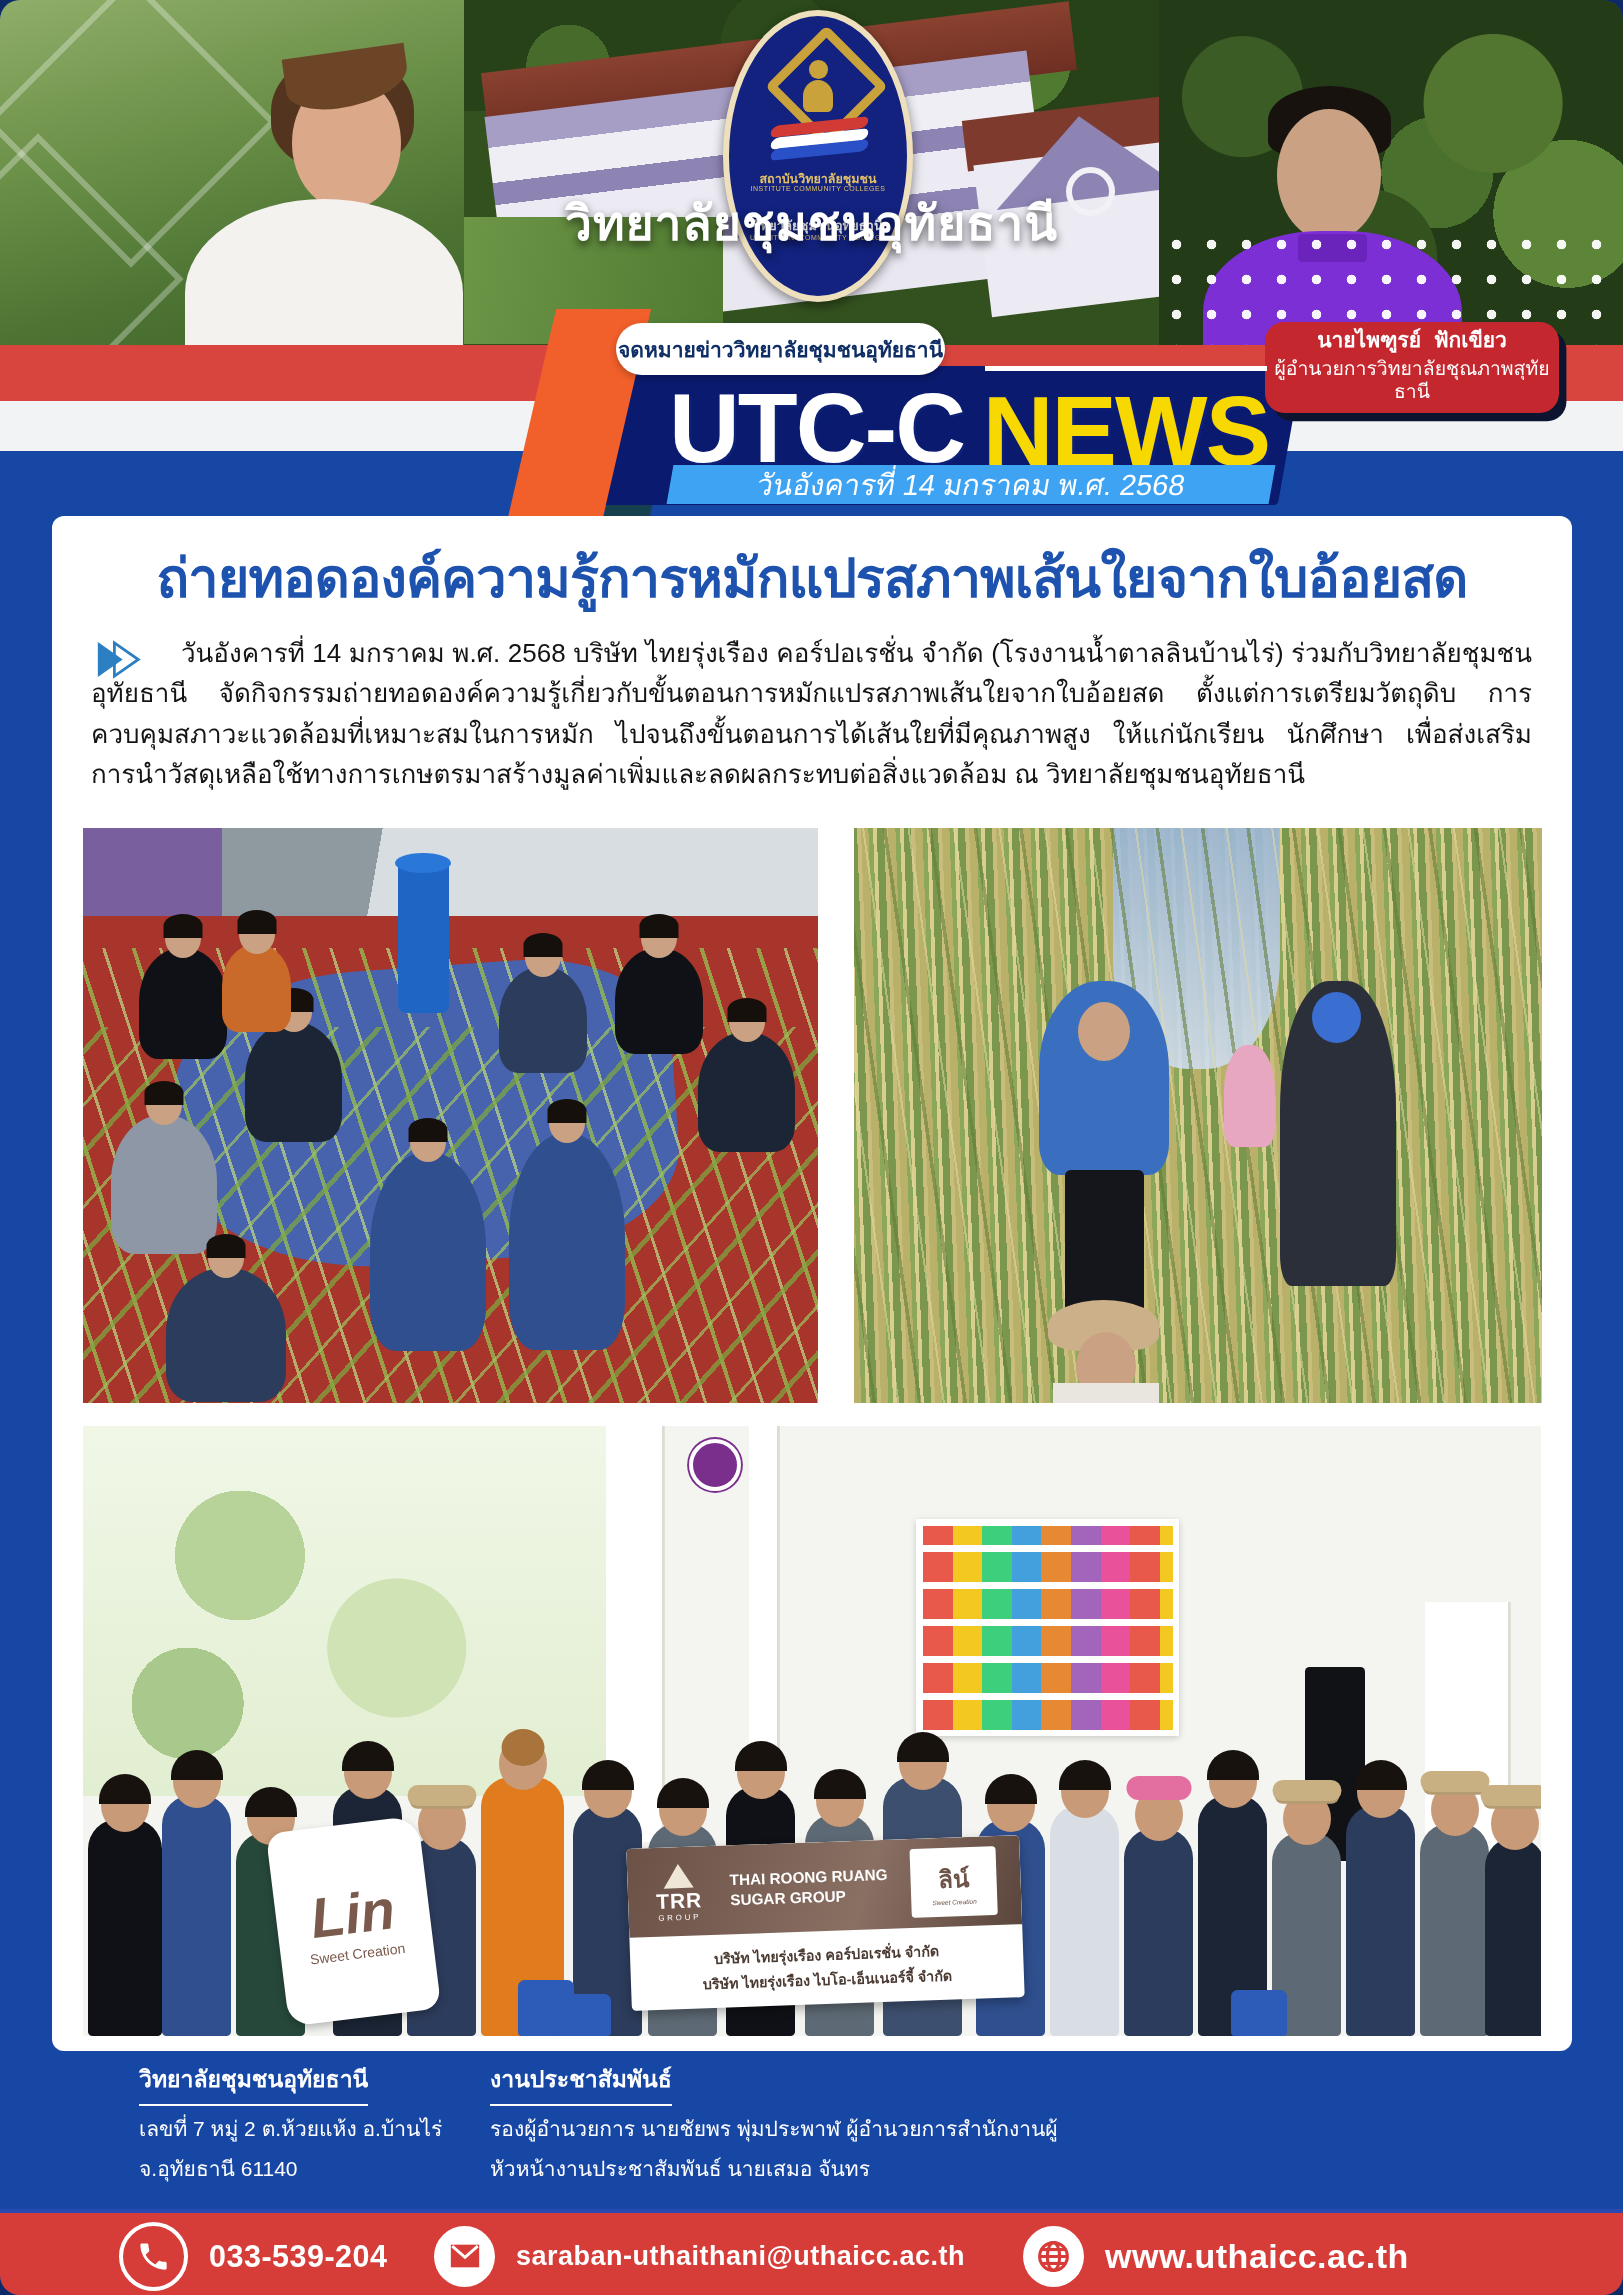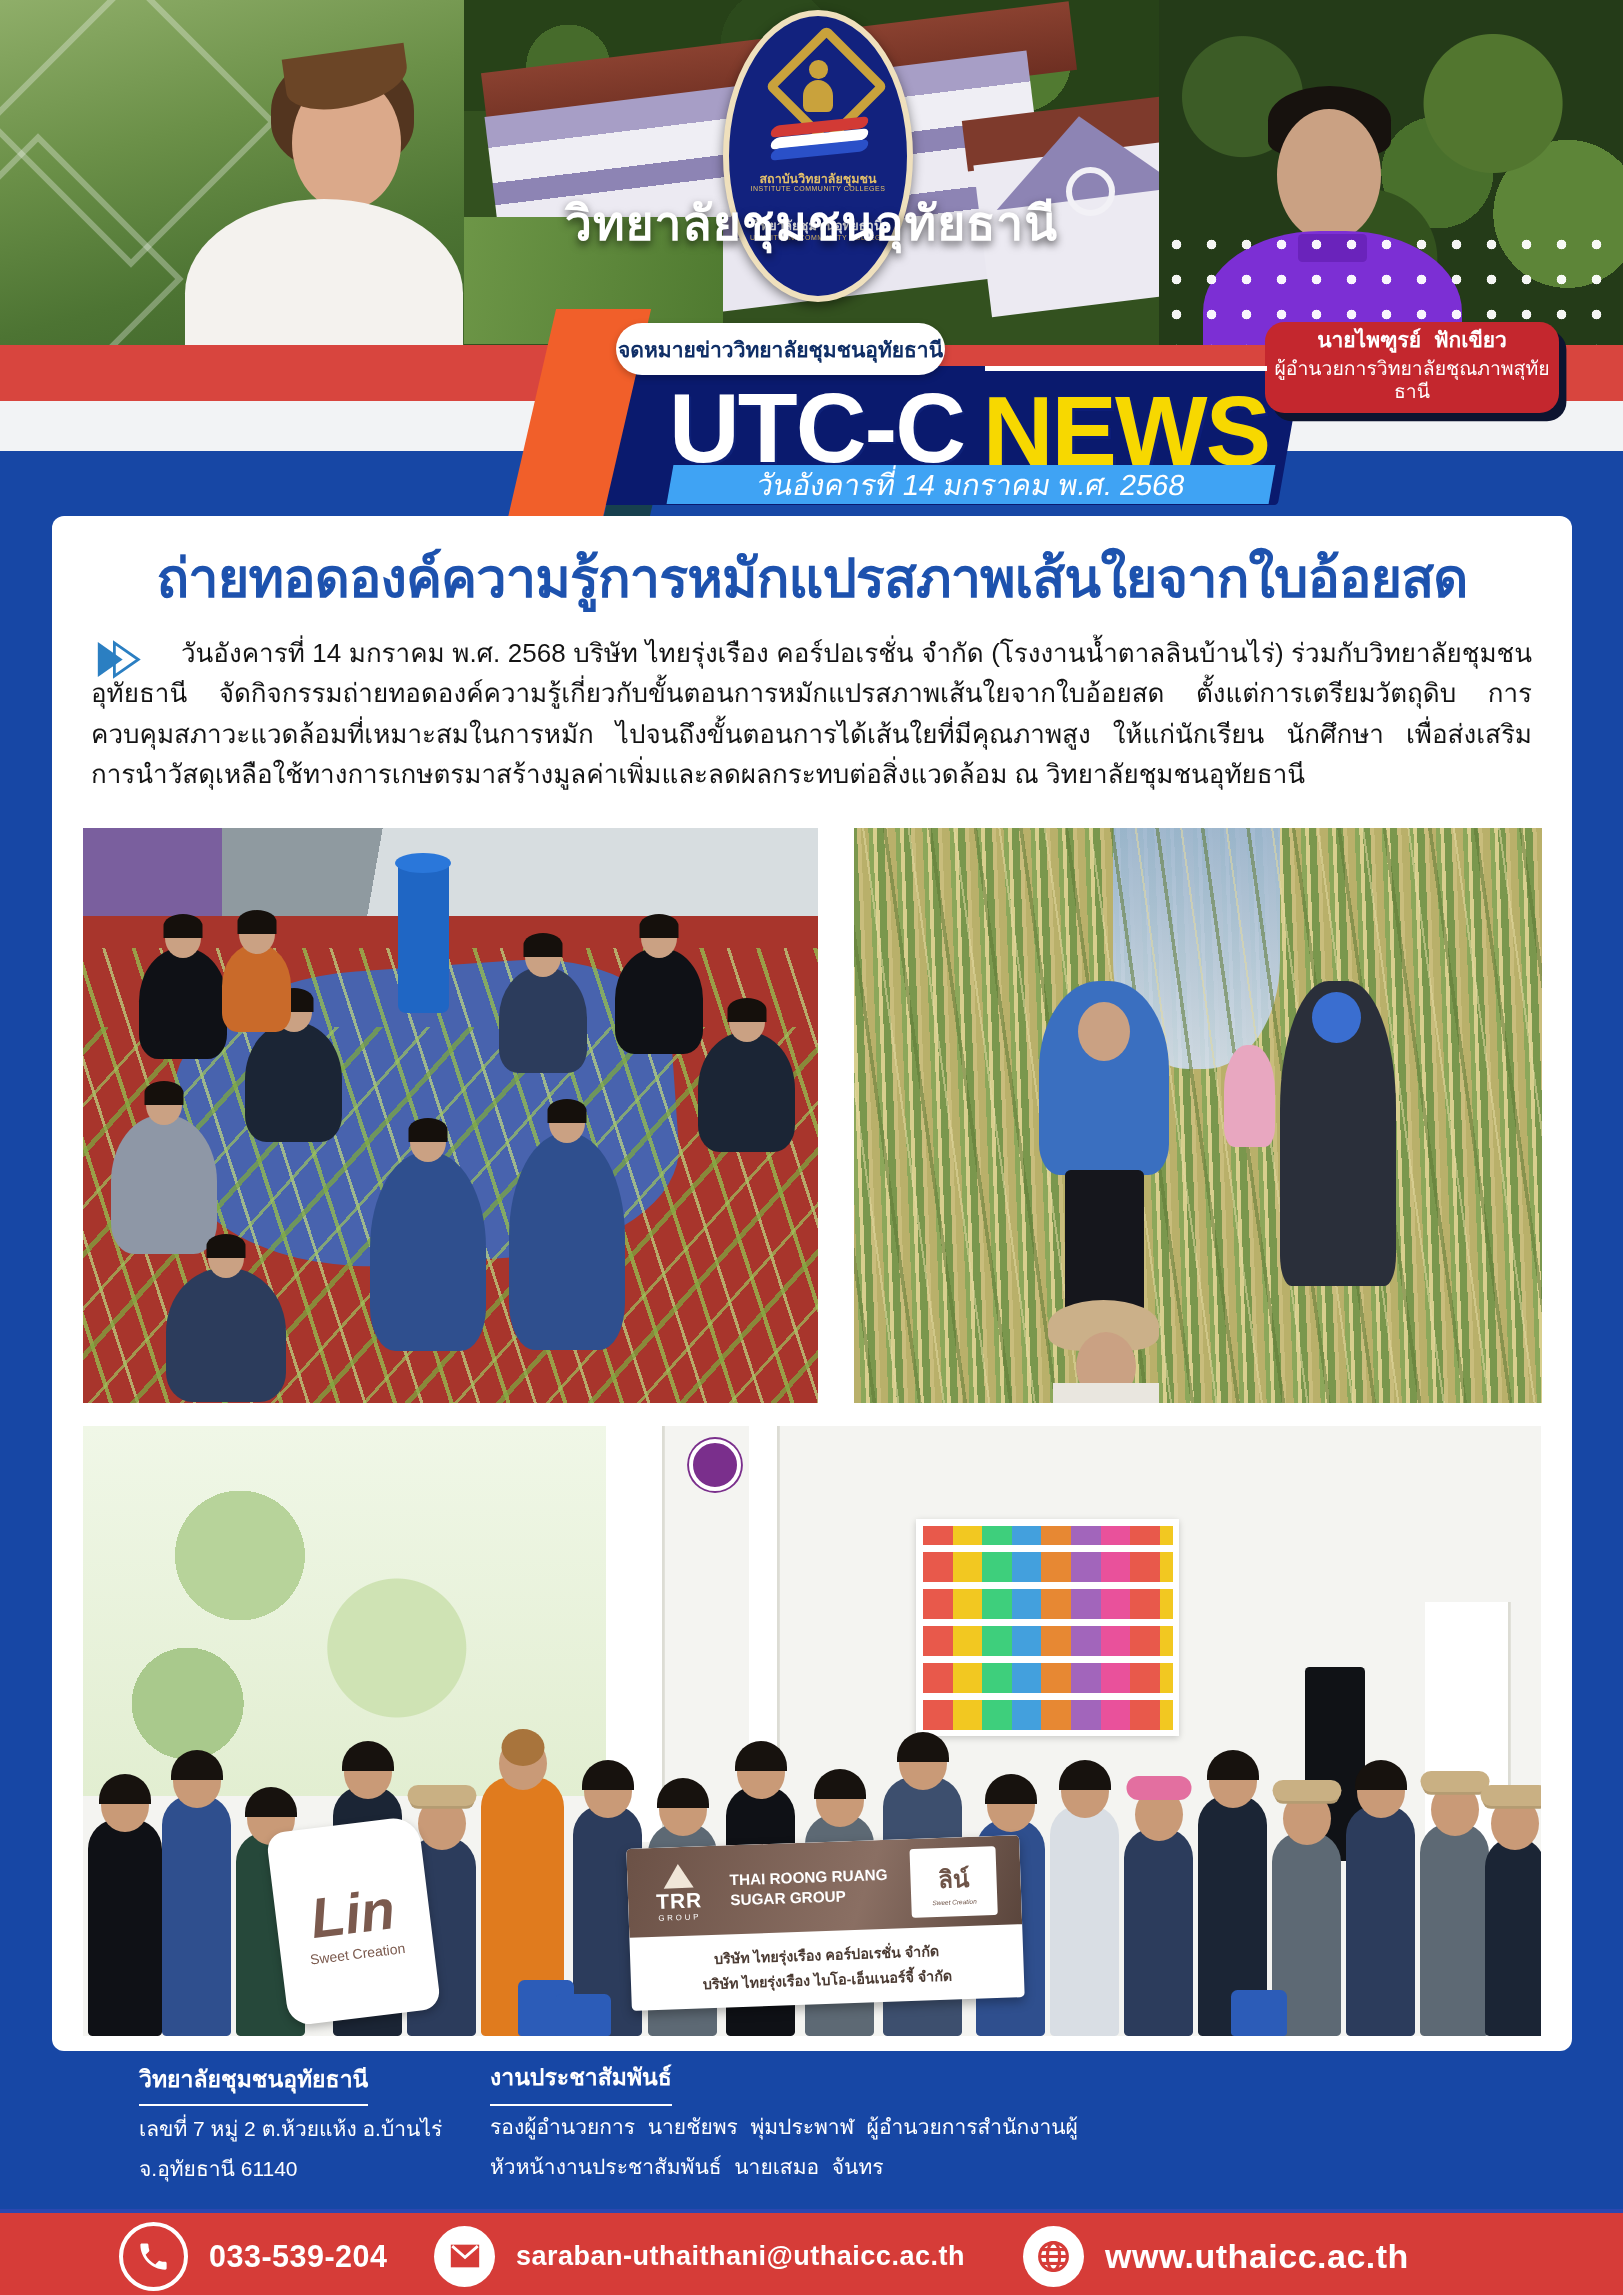--- a/index.html
+++ b/index.html
@@ -1,17 +1,17 @@
 <!DOCTYPE html>
 <html style="font-size:7.4px"><head>
 <meta charset="utf-8">
 <style>
   html,body{margin:0;padding:0;background:#0e2a66;}
   .page{position:relative;width:1623px;height:2295px;background:#1747a5;overflow:hidden;
-        font-family:"Liberation Sans","DejaVu Sans",sans-serif;}
+        font-family:"Liberation Sans","DejaVu Sans",sans-serif;border-radius:20px;}
   .abs{position:absolute;}
 
   
   .hdr{left:0;top:0;width:1623px;height:345px;overflow:hidden;}
   .ph-left{left:0;top:0;width:464px;height:345px;
      background:linear-gradient(165deg,#8fae69 0%,#6b9048 38%,#4d7433 72%,#3f652a 100%);overflow:hidden;}
   .tri{border:6.5px solid rgba(255,255,255,.30);width:194px;height:194px;transform:rotate(45deg);}
   .p-blouse{left:185px;top:199px;width:278px;height:148px;background:#f4f2ee;
      border-radius:55% 55% 0 0/70% 70% 0 0;}
   .p-hair{left:271px;top:53px;width:143px;height:116px;background:#53351f;border-radius:50% 50% 40% 40%;}
@@ -175,21 +175,21 @@
   .sb-bot{height:45%;display:flex;flex-direction:column;align-items:center;justify-content:center;color:#4a3a32;font-size:14.3px;font-weight:700;gap:3.7px;}
   .lincut{left:194px;bottom:18.5px;width:153px;height:194px;background:#fff;border-radius:18.5px 28px 18.5px 23px;transform:rotate(-7deg);
      z-index:8;display:flex;flex-direction:column;align-items:center;justify-content:center;color:#7b5a4e;box-shadow:0 3.7px 8.3px rgba(0,0,0,.25);}
   .lincut .lb{font-size:56px;font-weight:800;font-style:italic;}
   .lincut .ls{font-size:14px;}
 
   
   .foot-col{color:#fff;font-size:21px;line-height:1.9;}
   .foot-col .fh{font-size:23px;font-weight:700;display:inline-block;border-bottom:2.3px solid #fff;padding-bottom:1.9px;margin-bottom:3.7px;}
   .fc-left{left:139px;top:2058px;width:370px;}
-  .fc-right{left:490px;top:2058px;width:879px;font-family:Liberation Mono, monospace;}
+  .fc-right{left:490px;top:2058px;width:879px;}
 
   .contactbar{left:0;top:2209px;width:1623px;height:86px;background:#d63c38;border-top:4.2px solid #2b47b0;z-index:8;}
   .citem{position:absolute;top:0;height:86px;display:flex;align-items:center;gap:21px;color:#fff;}
   .cico{width:61px;height:61px;border-radius:50%;flex:0 0 auto;display:flex;align-items:center;justify-content:center;}
   .cico.outline{border:4.2px solid #fff;}
   .cico.fill{background:#fff;}
   .ctext{font-size:29px;font-weight:600;letter-spacing:0.5px;}
 </style>
 </head>
 <body>

